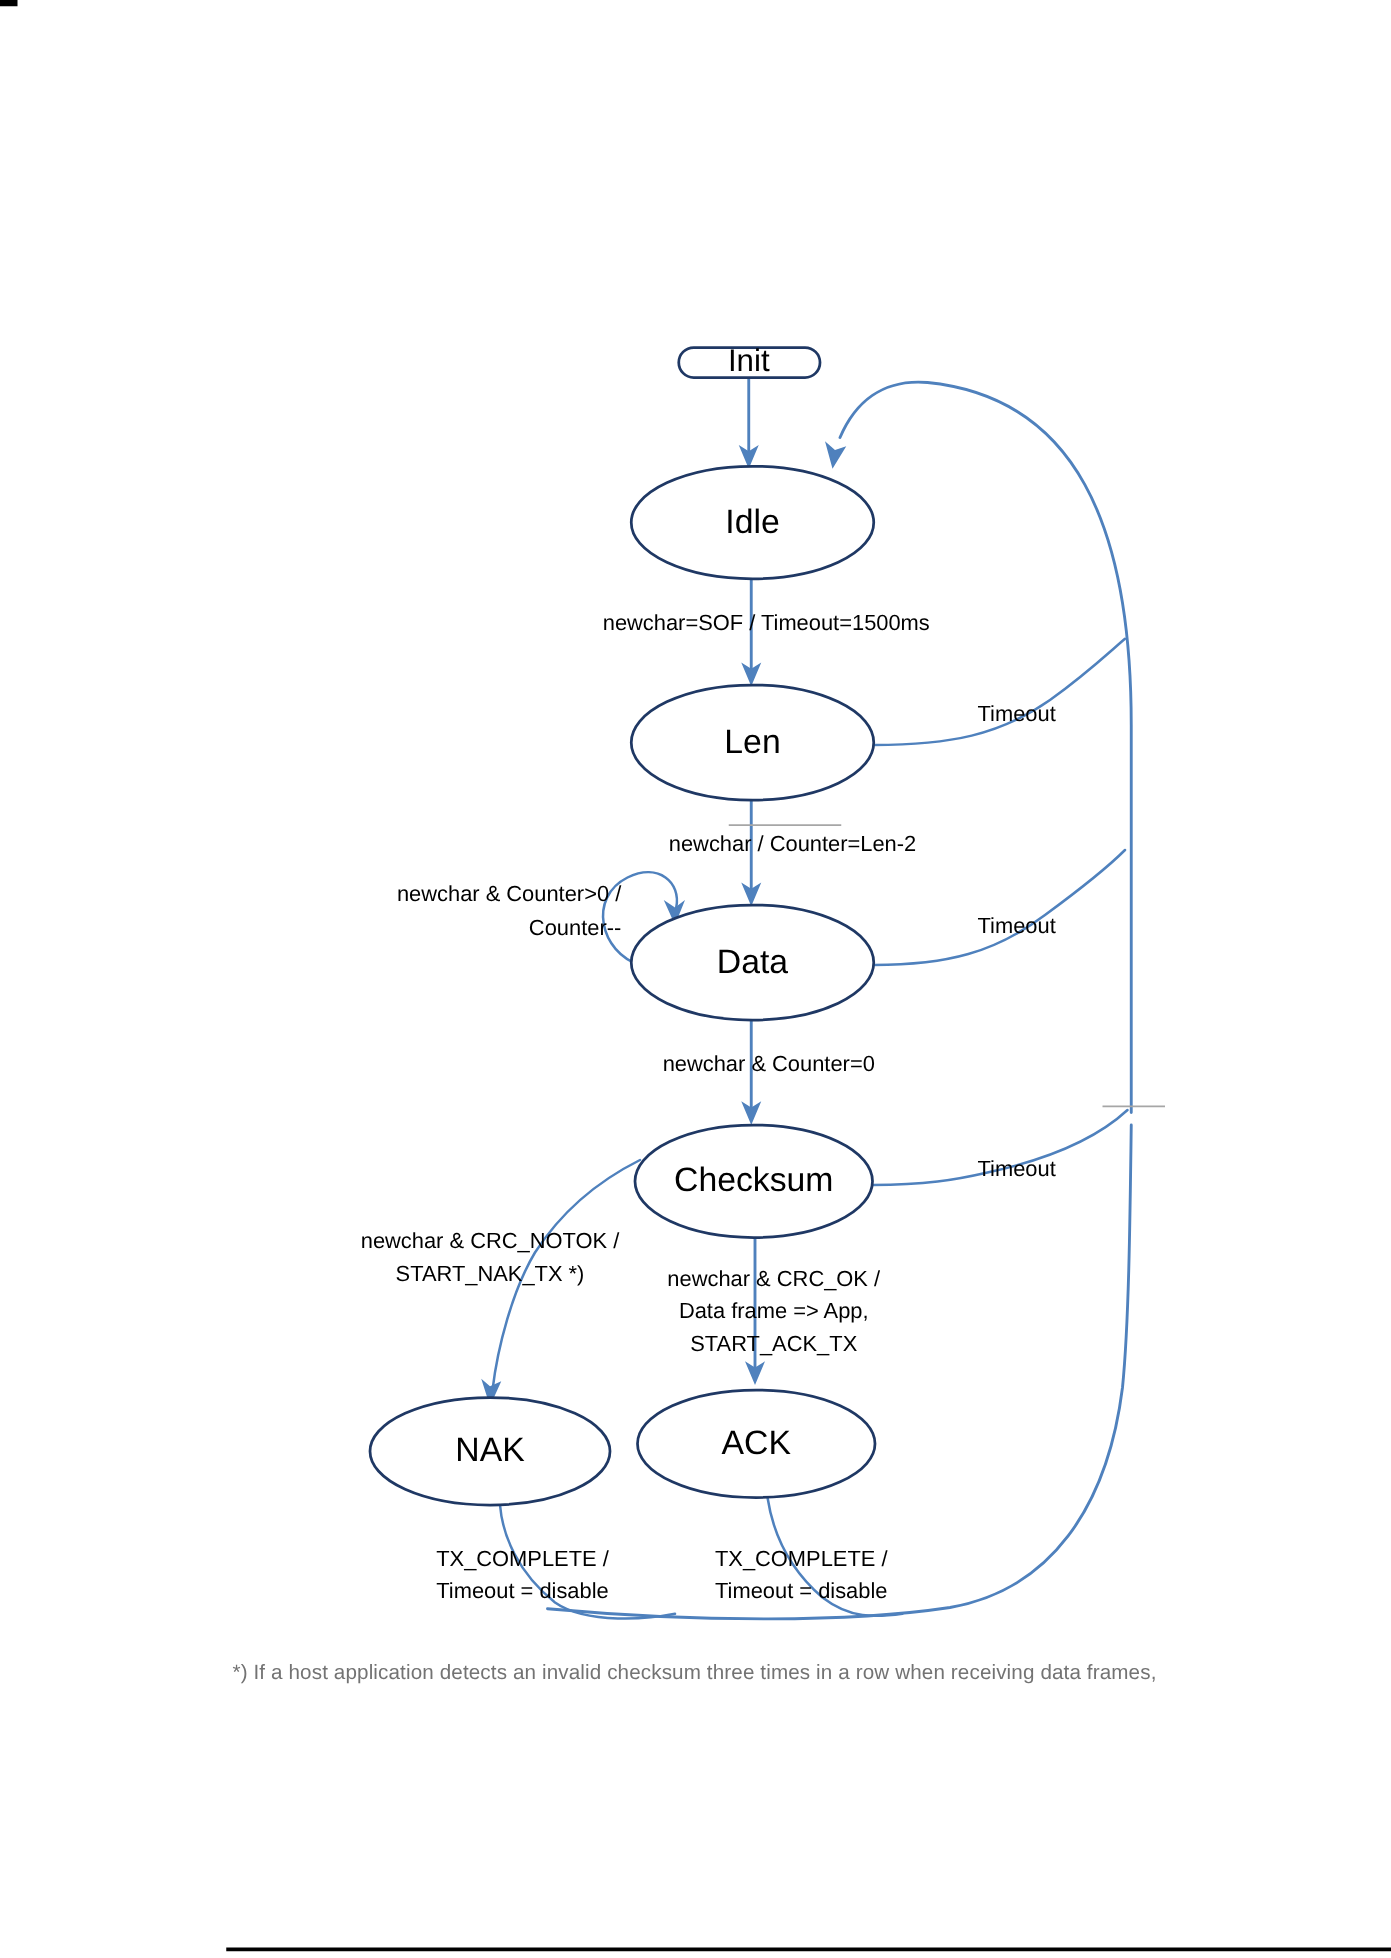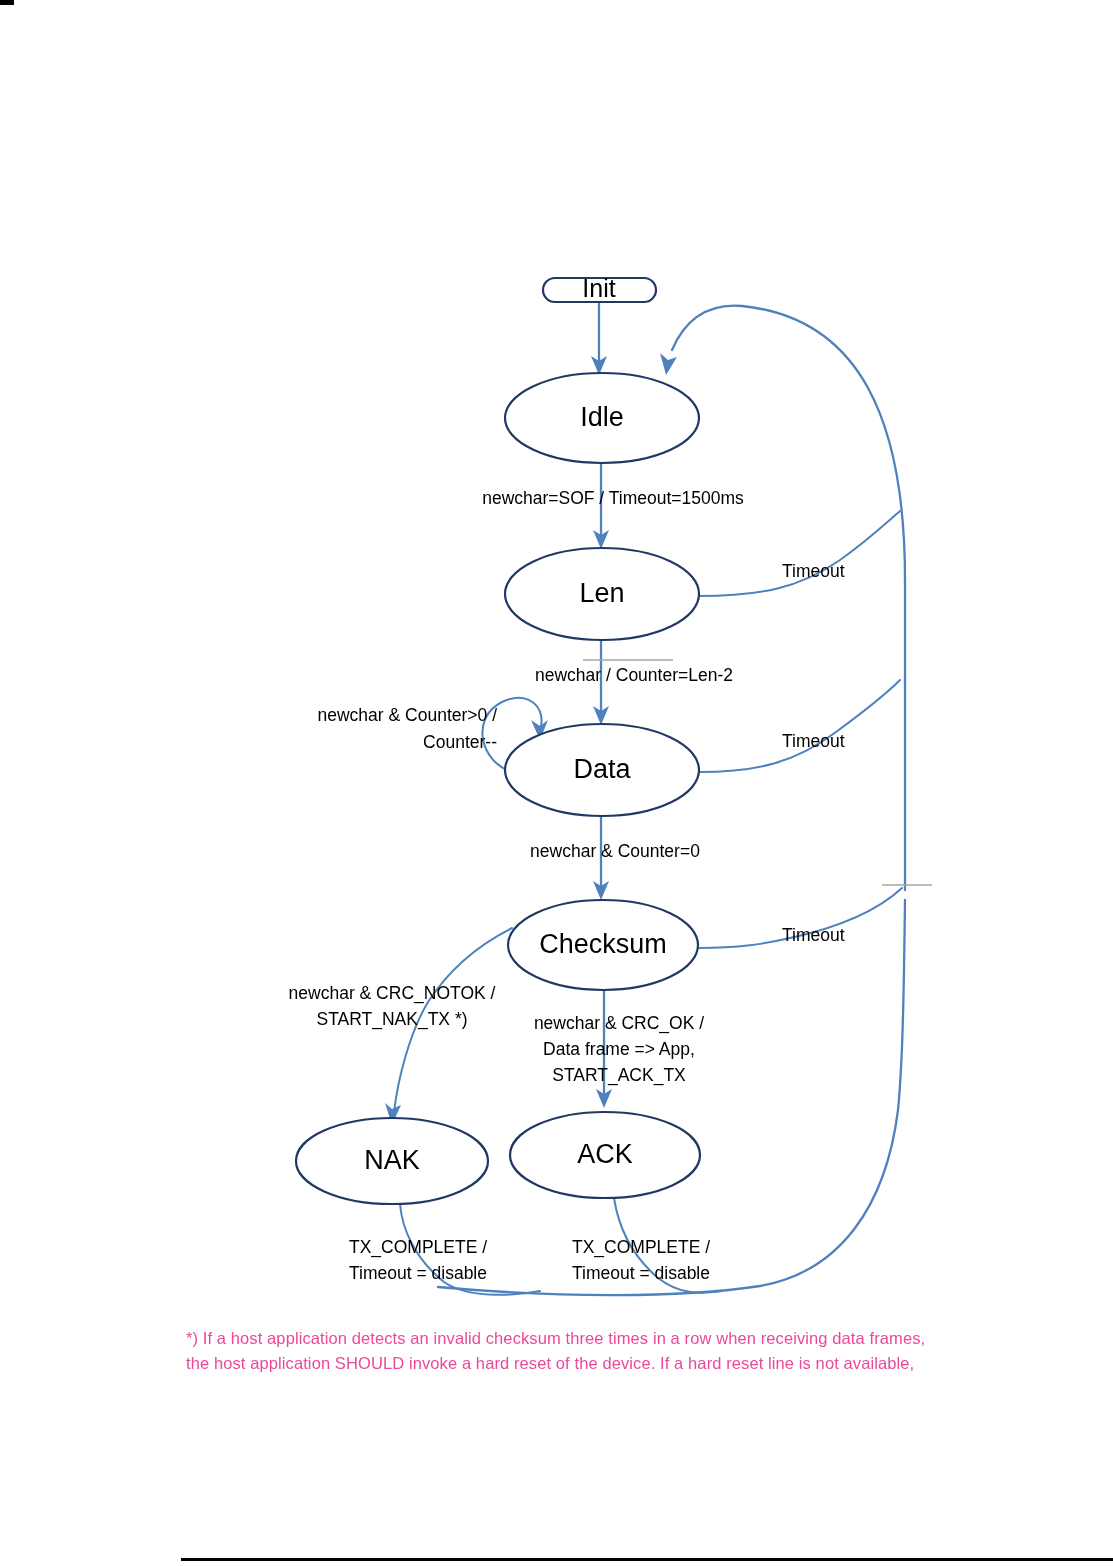--- a/index.html
+++ b/index.html
@@ -88,21 +88,21 @@
     stroke-width: 1.4;
   }
   .footnote {
     position: absolute;
     left: 186px;
     top: 1326px;
     width: 820px;
     font-family: "Liberation Sans", sans-serif;
     font-size: 16.5px;
     line-height: 25px;
-    color: #ec4899;
+    color: #737373;
     letter-spacing: 0.1px;
   }
   .footnote div { white-space: nowrap; }
   .corner-mark {
     position: absolute;
     left: 0px;
     top: 0px;
     width: 14px;
     height: 5px;
     background: #000000;
@@ -240,18 +240,17 @@
 
     <g>
       <ellipse class="state-outline" cx="605" cy="1155" rx="95" ry="43"></ellipse>
       <text class="state-label" x="605" y="1156">ACK</text>
     </g>
 
   </svg>
 
   <div class="footnote">
     <div>*) If a host application detects an invalid checksum three times in a row when receiving data frames,</div>
-    <div>the host application SHOULD invoke a hard reset of the device. If a hard reset line is not available,</div>
   </div>
 
   <div class="bottom-rule"></div>
 
 </div>
 
 </body></html>

